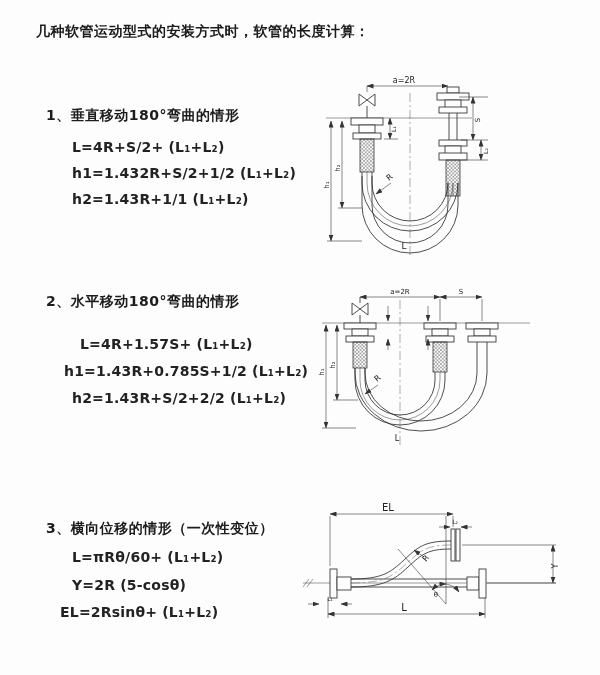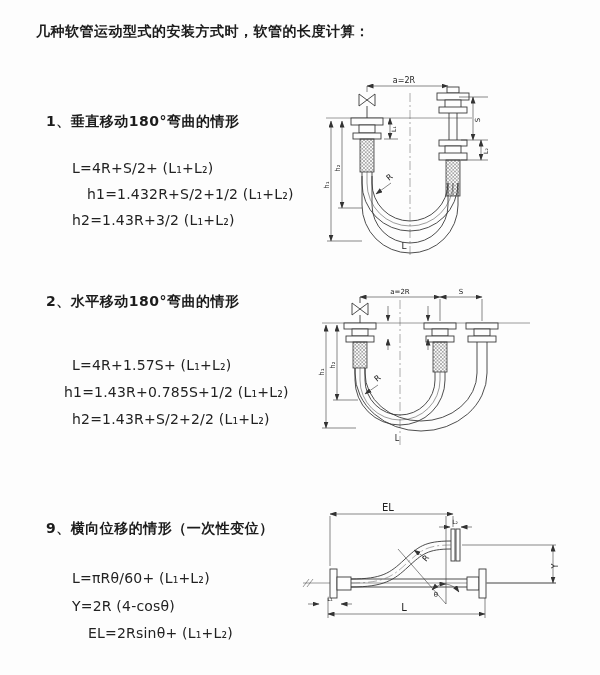--- a/index.html
+++ b/index.html
@@ -5,49 +5,49 @@
   html,body{margin:0;padding:0;}
   body{
     width:600px;height:675px;position:relative;
     background:#fdfdfd;color:#1c1c1c;
     font-family:"DejaVu Sans","Liberation Sans",sans-serif;
     overflow:hidden;
   }
   .abs{position:absolute;white-space:nowrap;text-align:center;}
   .doc-title{font-size:14px;font-weight:bold;letter-spacing:.5px;}
   .sec-heading{font-size:14px;font-weight:bold;letter-spacing:.5px;}
-  .formula{font-size:14px;font-weight:400;letter-spacing:.2px;color:#222;margin-top:21px;}
+  .formula{font-size:14px;font-weight:700;letter-spacing:.2px;color:#222;}
   svg{position:absolute;overflow:visible;}
   svg text{font-family:"DejaVu Sans","Liberation Sans",sans-serif;fill:#222;}
   .draw{stroke:#3a3a3a;stroke-width:.9;fill:none;}
   .draw-thin{stroke:#4a4a4a;stroke-width:.55;fill:none;}
   .dim{stroke:#3a3a3a;stroke-width:.6;fill:none;}
   .cl{stroke:#6a6a6a;stroke-width:.55;fill:none;stroke-dasharray:9 3 2 3;}
   .fit{stroke:#3a3a3a;stroke-width:.9;fill:#fdfdfd;}
   .valve{stroke:#3a3a3a;stroke-width:.9;fill:#fdfdfd;}
 </style>
 </head>
 <body>
 
 <div class="abs doc-title" style="left:36px;top:23px;">几种软管运动型式的安装方式时，软管的长度计算：</div>
 
-<div class="abs sec-heading" style="left:46px;top:113px;">1、垂直移动180°弯曲的情形</div>
+<div class="abs sec-heading" style="left:46px;top:107px;">1、垂直移动180°弯曲的情形</div>
 <div class="abs formula" style="left:72px;top:139px;">L=4R+S/2+ (L₁+L₂)</div>
-<div class="abs formula" style="left:87px;top:165px;">h1=1.432R+S/2+1/2 (L₁+L₂)</div>
-<div class="abs formula" style="left:72px;top:191px;">h2=1.43R+3/2 (L₁+L₂)</div>
+<div class="abs formula" style="left:72px;top:165px;">h1=1.432R+S/2+1/2 (L₁+L₂)</div>
+<div class="abs formula" style="left:72px;top:191px;">h2=1.43R+1/1 (L₁+L₂)</div>
 
 <div class="abs sec-heading" style="left:46px;top:293px;">2、水平移动180°弯曲的情形</div>
-<div class="abs formula" style="left:72px;top:336px;">L=4R+1.57S+ (L₁+L₂)</div>
+<div class="abs formula" style="left:80px;top:336px;">L=4R+1.57S+ (L₁+L₂)</div>
 <div class="abs formula" style="left:64px;top:363px;">h1=1.43R+0.785S+1/2 (L₁+L₂)</div>
 <div class="abs formula" style="left:72px;top:390px;">h2=1.43R+S/2+2/2 (L₁+L₂)</div>
 
-<div class="abs sec-heading" style="left:46px;top:520px;">9、横向位移的情形（一次性变位）</div>
+<div class="abs sec-heading" style="left:46px;top:520px;">3、横向位移的情形（一次性变位）</div>
 <div class="abs formula" style="left:72px;top:549px;">L=πRθ/60+ (L₁+L₂)</div>
-<div class="abs formula" style="left:72px;top:577px;">Y=2R (4-cosθ)</div>
-<div class="abs formula" style="left:88px;top:604px;">EL=2Rsinθ+ (L₁+L₂)</div>
+<div class="abs formula" style="left:72px;top:577px;">Y=2R (5-cosθ)</div>
+<div class="abs formula" style="left:60px;top:604px;">EL=2Rsinθ+ (L₁+L₂)</div>
 
 <svg style="left:310px;top:70px;" width="290" height="195" viewBox="310 70 290 195">
   <defs>
     <marker id="m1" orient="auto-start-reverse" markerUnits="userSpaceOnUse" markerWidth="7" markerHeight="5" refX="6.5" refY="2.5" viewBox="0 0 7 5">
       <path d="M0,0 L7,2.5 L0,5 Z" fill="#333"></path>
     </marker>
     <pattern id="br1" width="3.5" height="3.5" patternUnits="userSpaceOnUse">
       <path d="M0,3.5 L3.5,0 M0,0 L3.5,3.5" stroke="#666" stroke-width="0.5"></path>
     </pattern>
   </defs>

